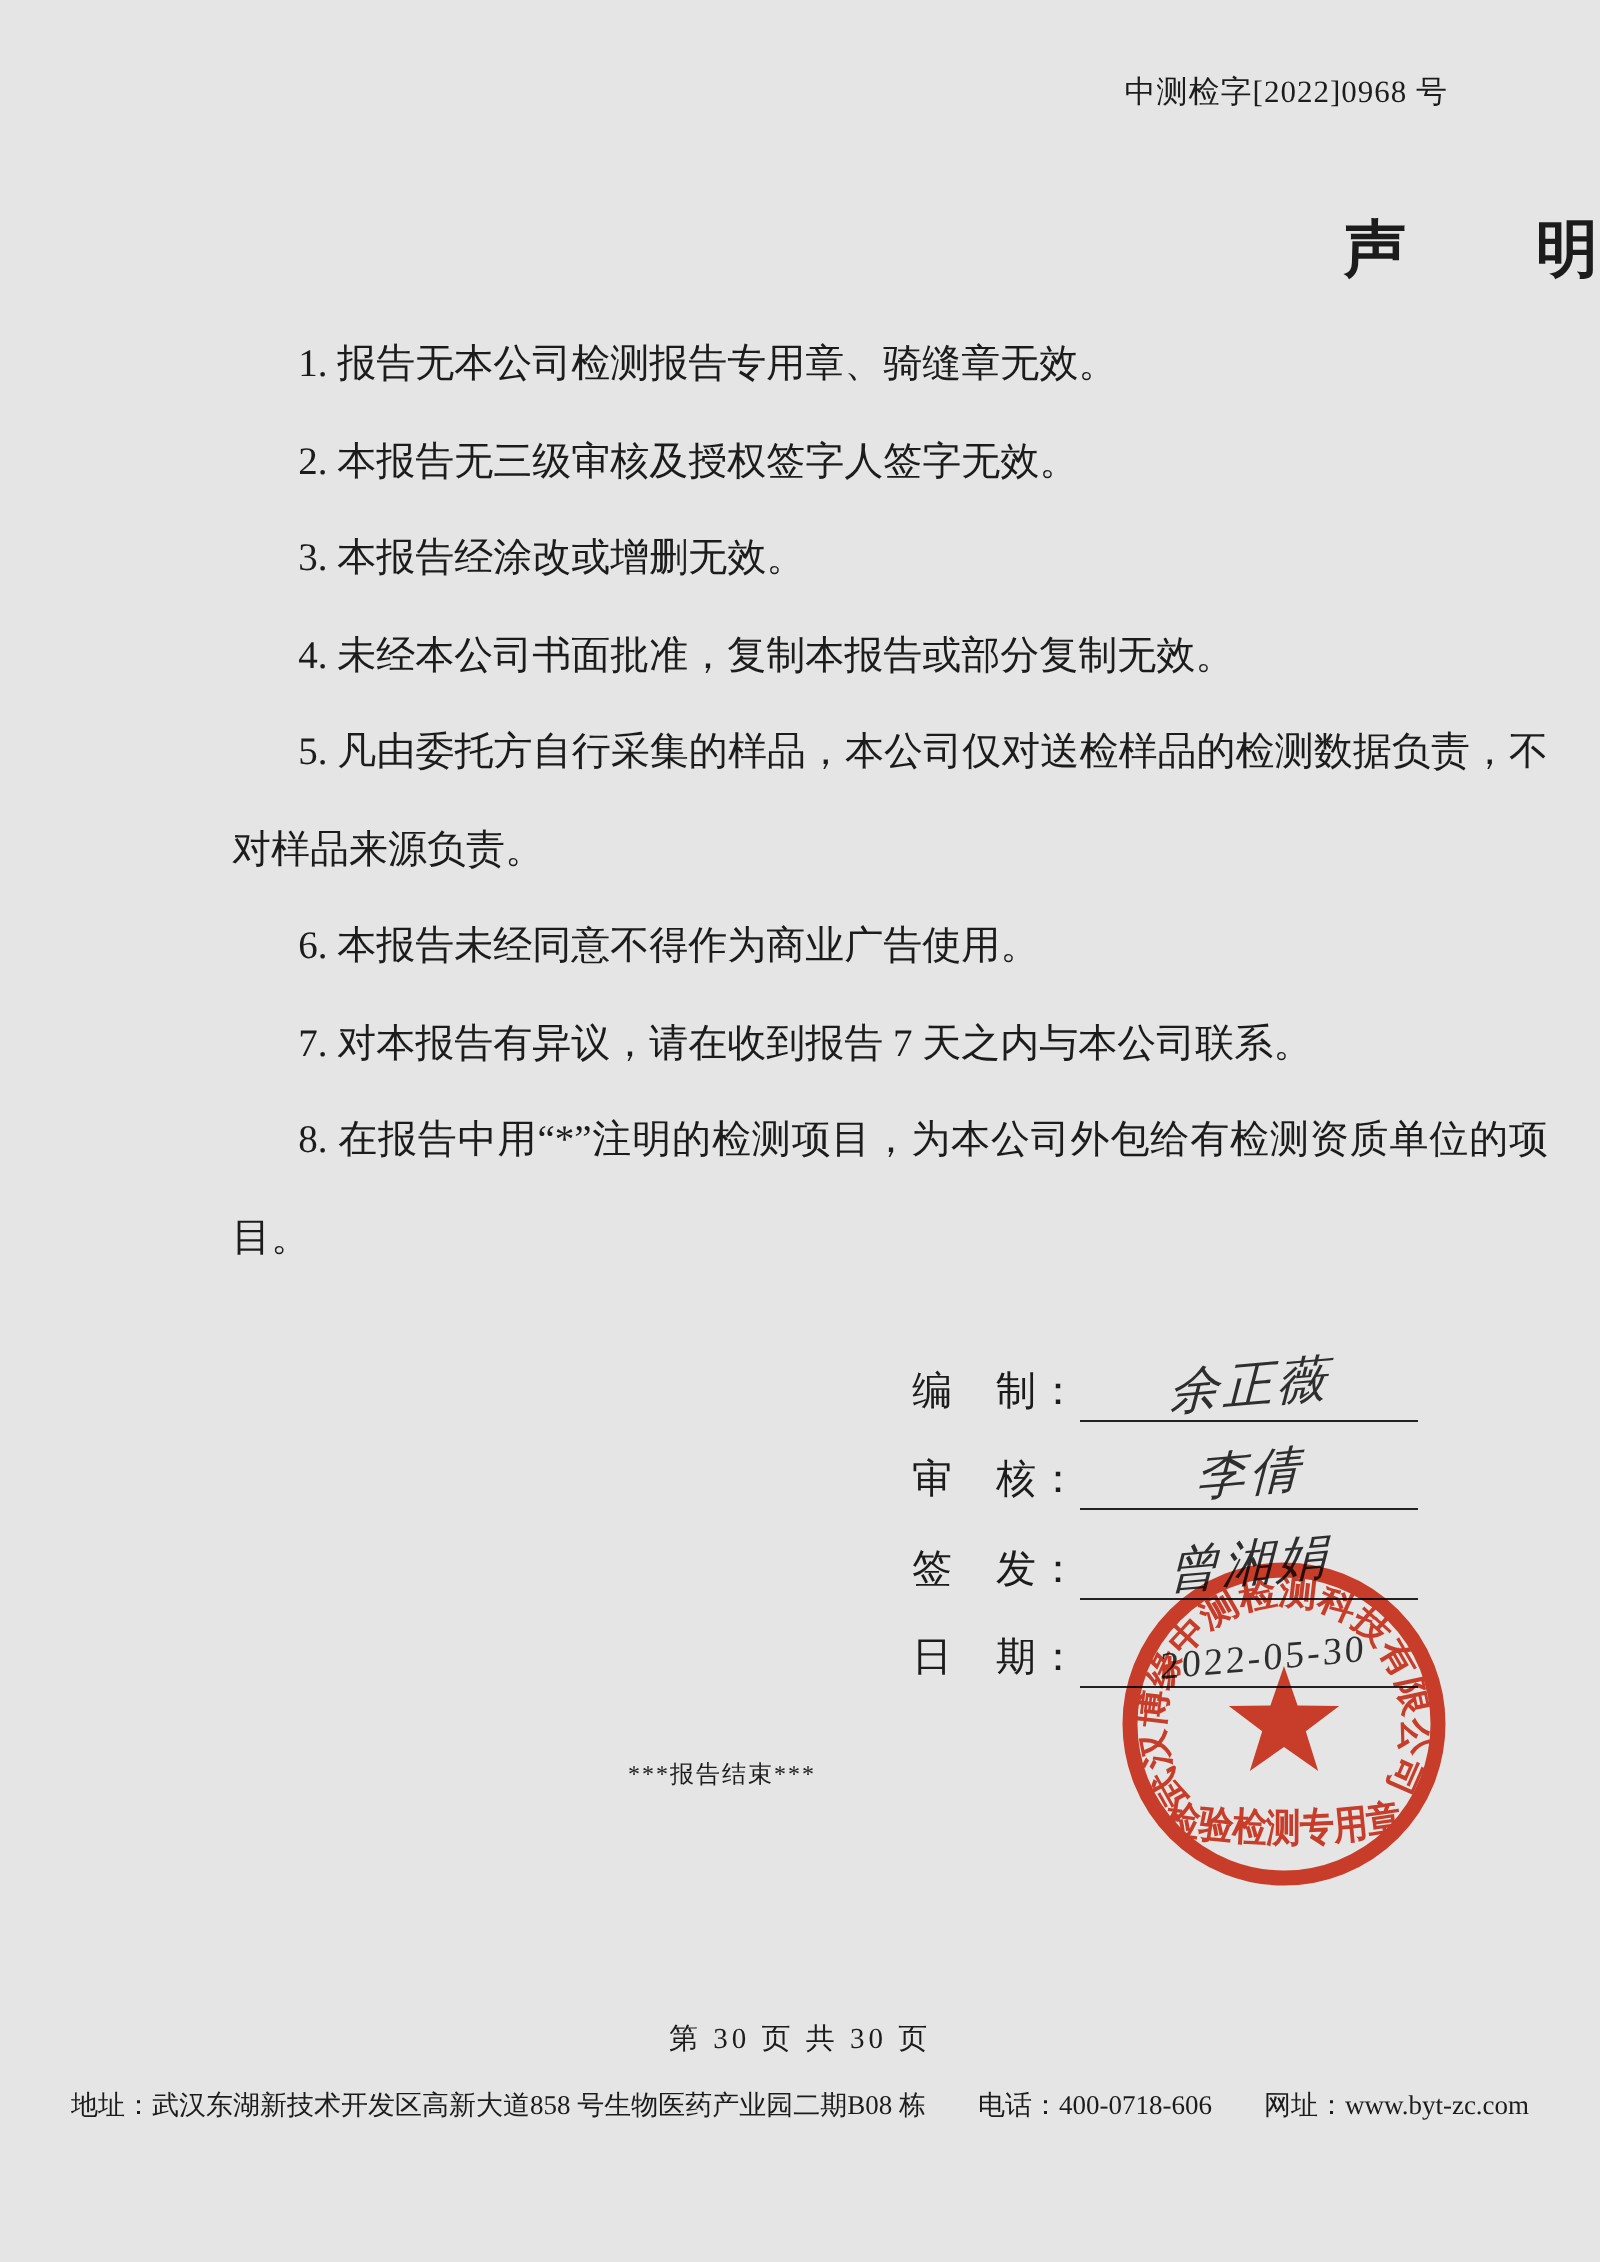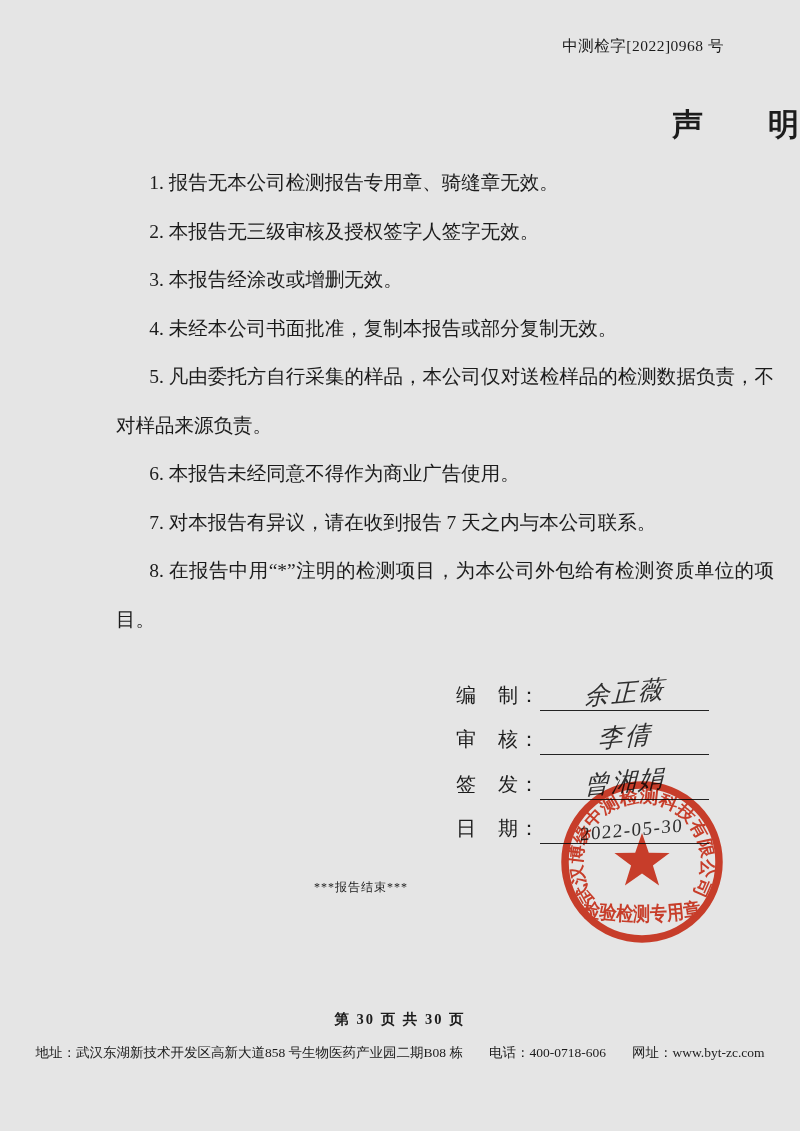--- a/index.html
+++ b/index.html
@@ -49,21 +49,21 @@
     position:absolute; left:556px; top:776px; width:172px; height:172px;
     mix-blend-mode:multiply; opacity:.95; pointer-events:none;
   }
   .stamp text {
     font-family:"Liberation Sans","DejaVu Sans",sans-serif;
     font-weight:bold;
   }
 
   .page-num {
     position:absolute; top:1010px; left:0; width:100%;
-    text-align:center; font-size:14.5px; letter-spacing:2px;font-weight:bold;
+    text-align:center; font-size:14.5px; letter-spacing:2px;
   }
   .footer {
     position:absolute; top:1044px; left:0; width:100%;
     display:flex; justify-content:center; gap:26px;
     font-size:13.5px; white-space:nowrap;
   }
 </style>
 </head>
 <body>
 

